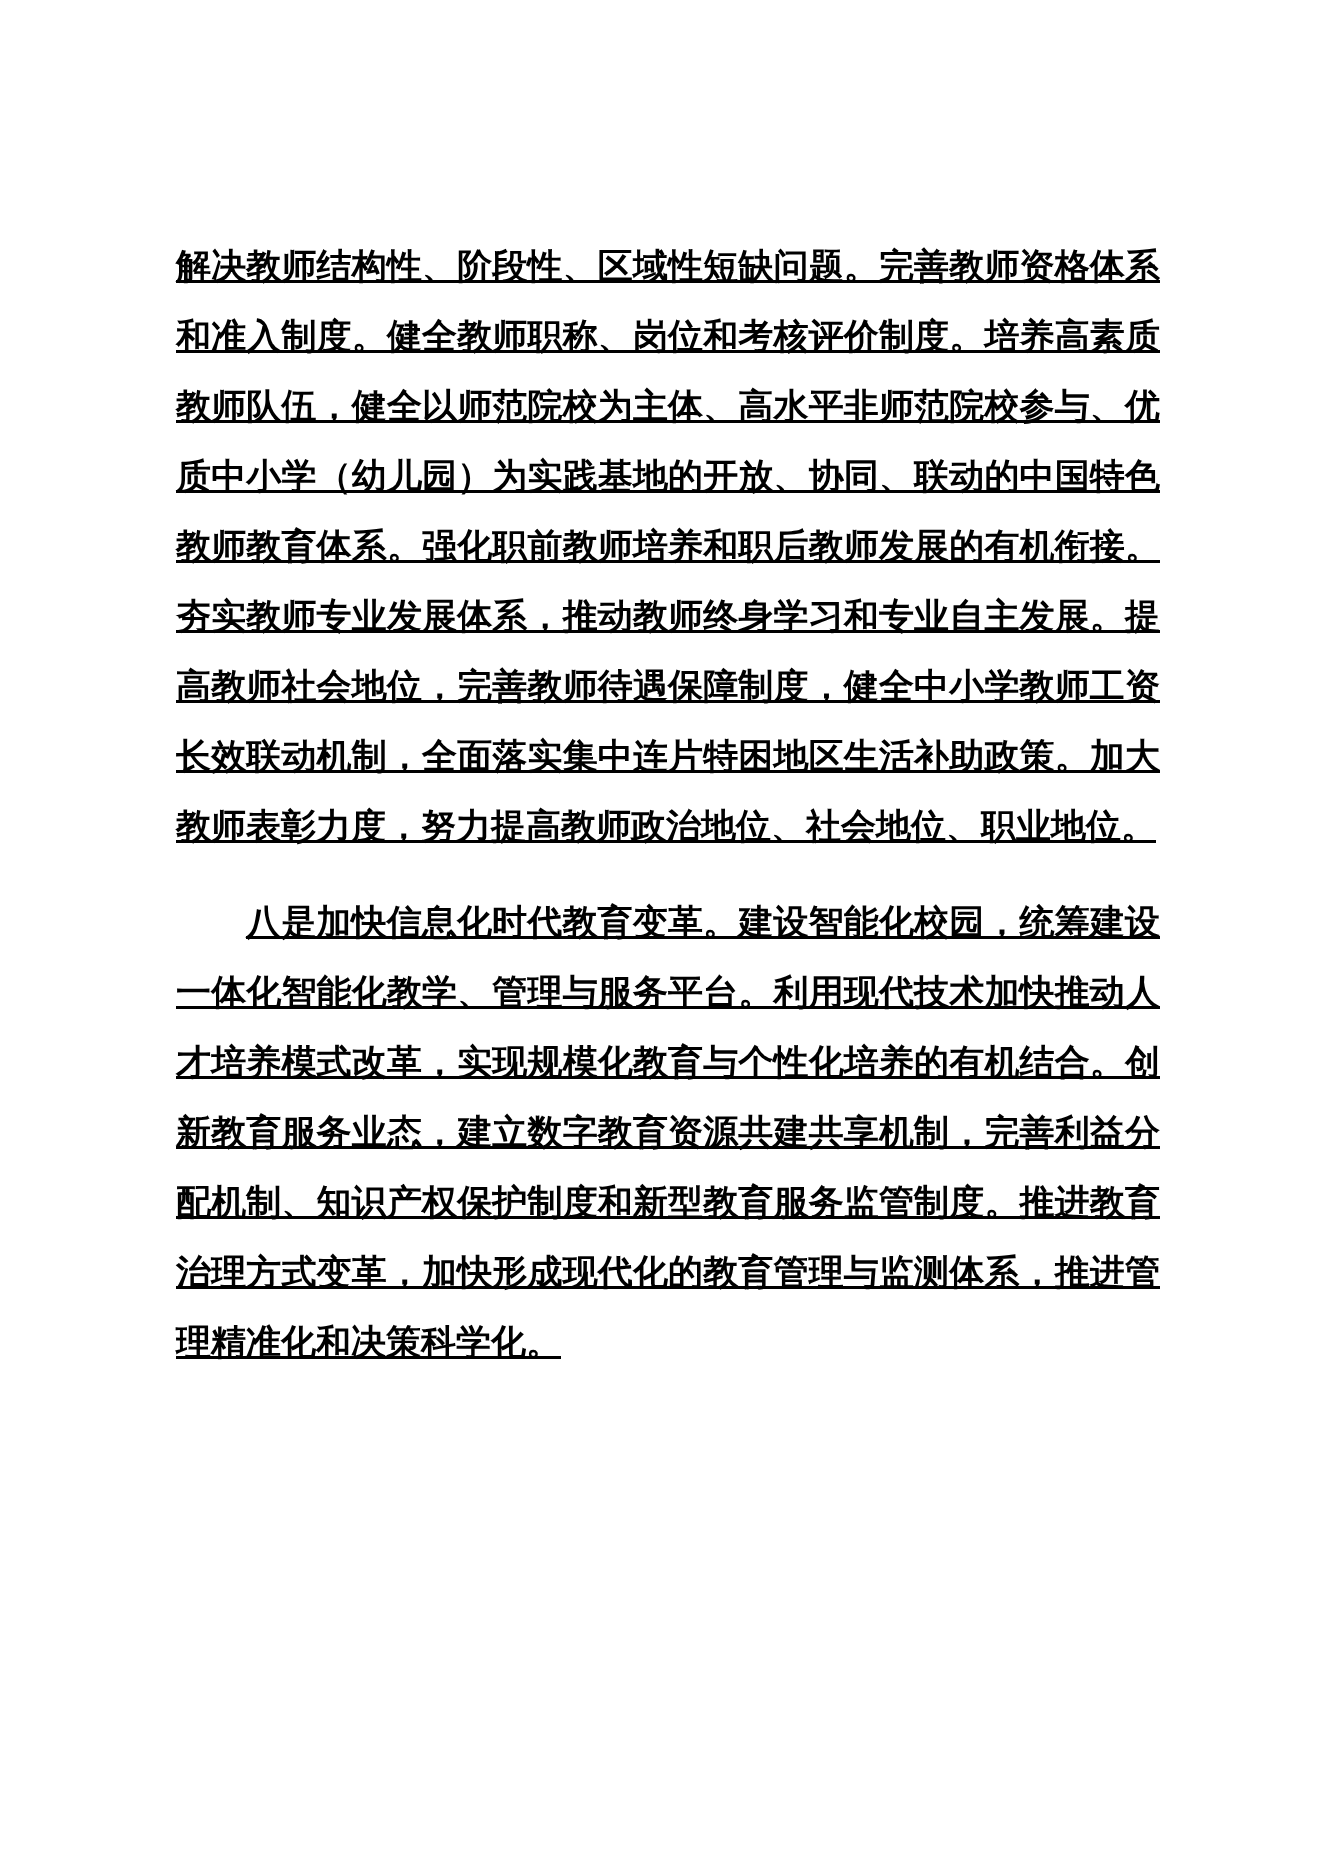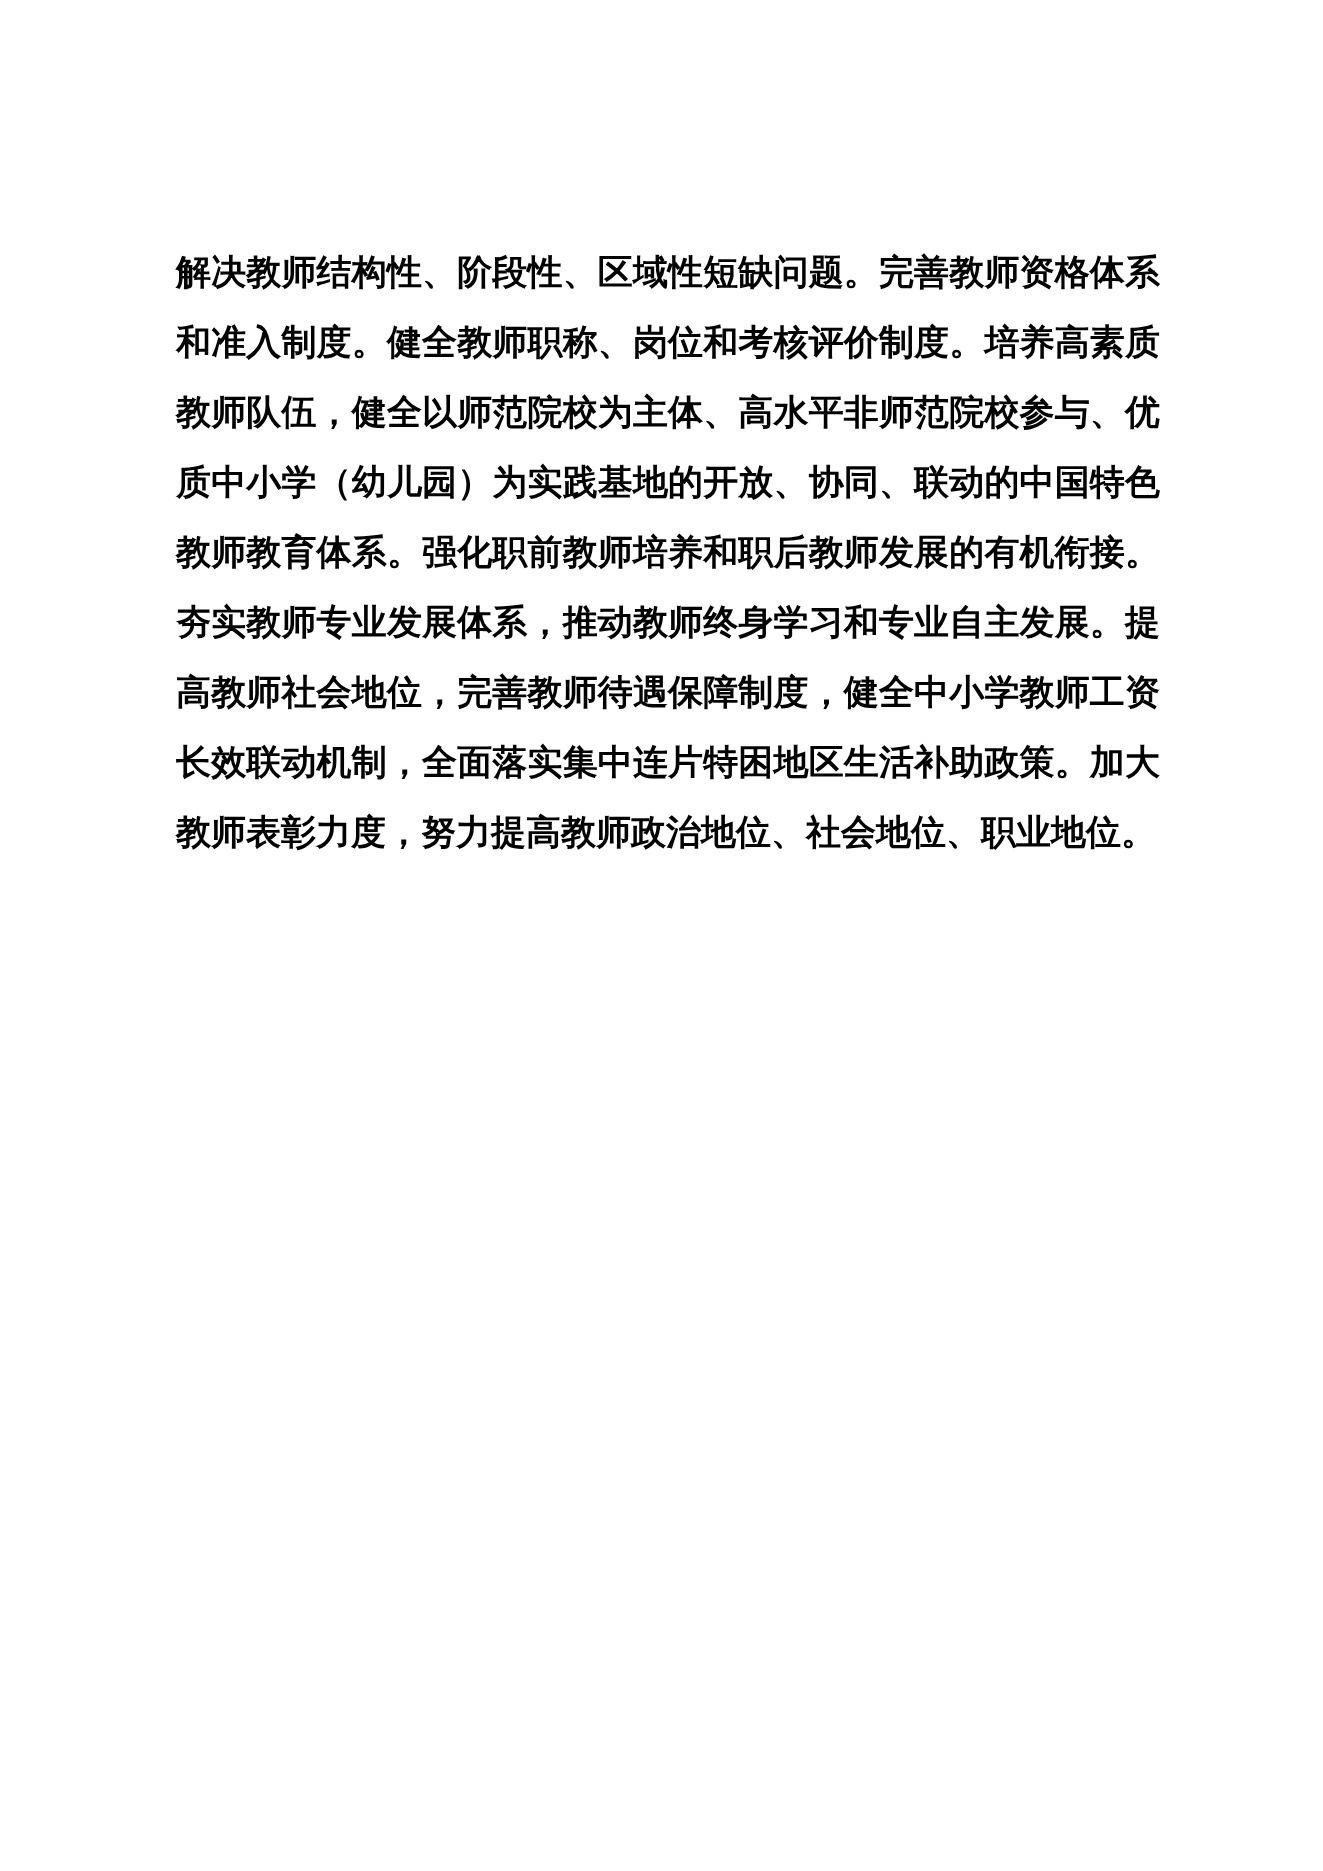--- a/index.html
+++ b/index.html
@@ -14,22 +14,23 @@
     position: relative;
   }
   .page {
     position: absolute;
     inset: 0;
     background: #ffffff;
   }
   .text-block {
     position: absolute;
     left: 176px;
-    top: 237px;
+    top: 231px;
     width: 984px;
+    text-decoration: underline;
   }
   .para {
     margin: 0;
     font-family: "Liberation Sans", sans-serif;
     font-size: 35px;
     font-weight: 600;
     line-height: 70px;
     color: #000000;
     text-align: justify;
     text-justify: inter-character;
@@ -42,14 +43,15 @@
   .para.indent {
     text-indent: 2em;
   }
 </style>
 </head>
 <body>
 
 <div class="page">
   <div class="text-block">
     <p class="para">解决教师结构性、阶段性、区域性短缺问题。完善教师资格体系和准入制度。健全教师职称、岗位和考核评价制度。培养高素质教师队伍，健全以师范院校为主体、高水平非师范院校参与、优质中小学（幼儿园）为实践基地的开放、协同、联动的中国特色教师教育体系。强化职前教师培养和职后教师发展的有机衔接。夯实教师专业发展体系，推动教师终身学习和专业自主发展。提高教师社会地位，完善教师待遇保障制度，健全中小学教师工资长效联动机制，全面落实集中连片特困地区生活补助政策。加大教师表彰力度，努力提高教师政治地位、社会地位、职业地位。</p>
+    <p class="para indent">八是加快信息化时代教育变革。建设智能化校园，统筹建设一体化智能化教学、管理与服务平台。利用现代技术加快推动人才培养模式改革，实现规模化教育与个性化培养的有机结合。创新教育服务业态，建立数字教育资源共建共享机制，完善利益分配机制、知识产权保护制度和新型教育服务监管制度。推进教育治理方式变革，加快形成现代化的教育管理与监测体系，推进管理精准化和决策科学化。</p>
   </div>
 </div>
 
 </body></html>

